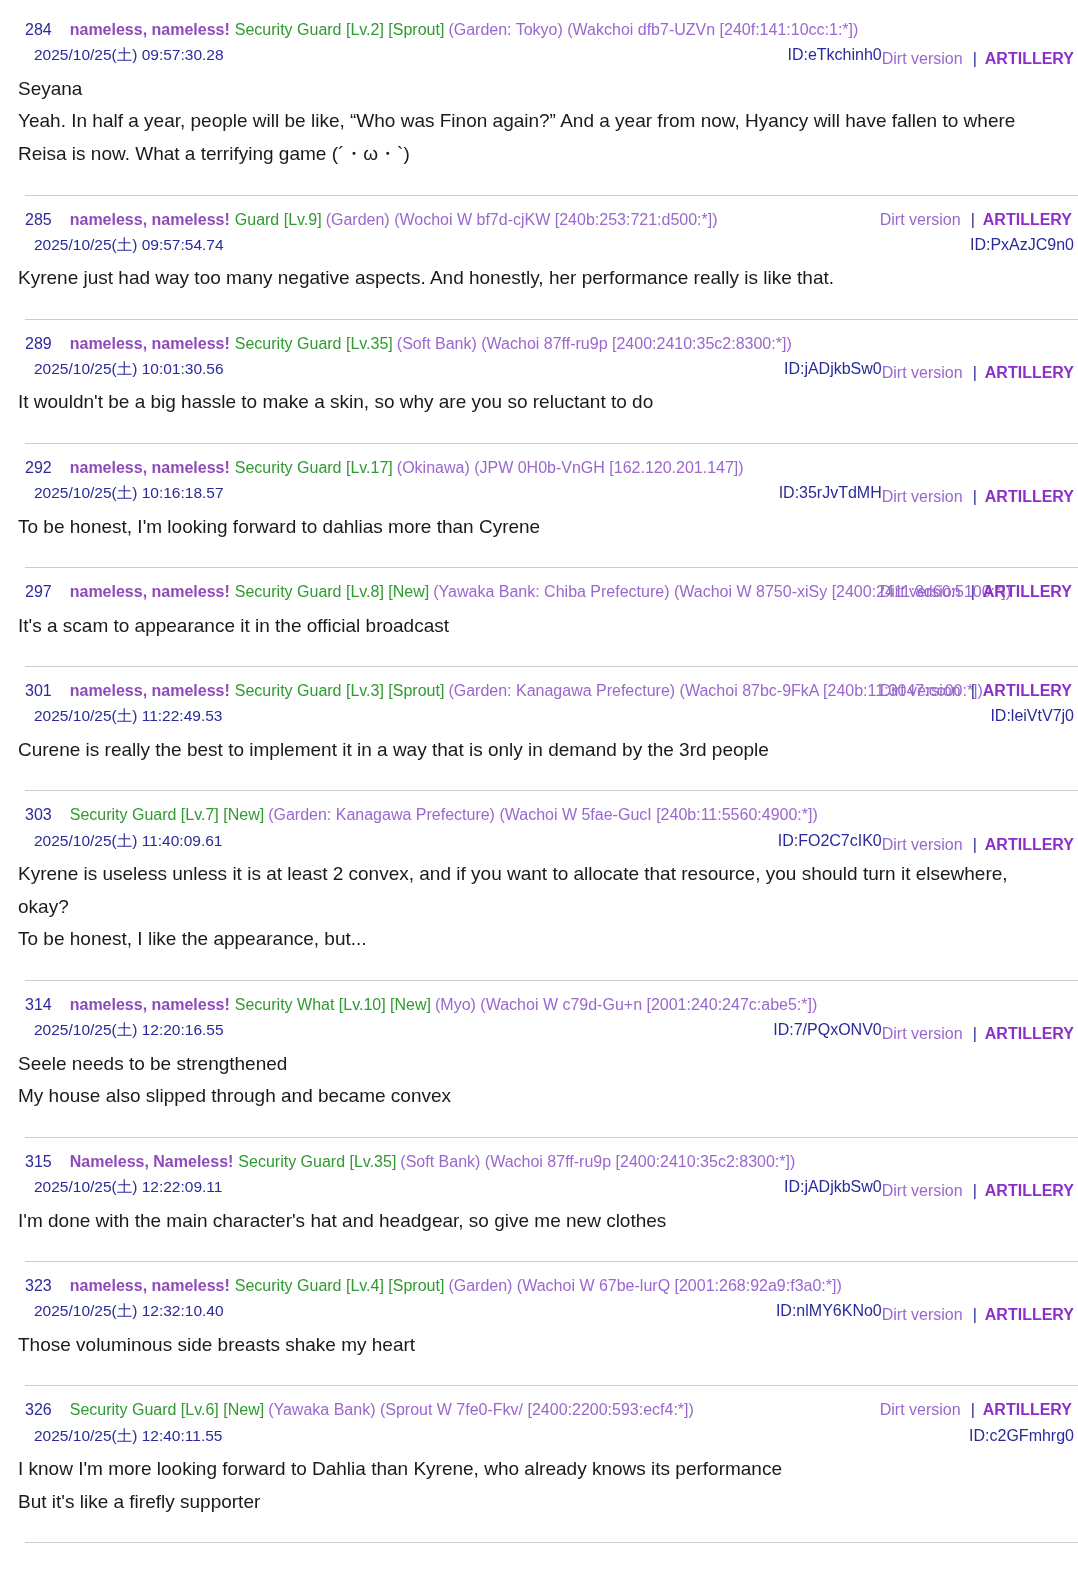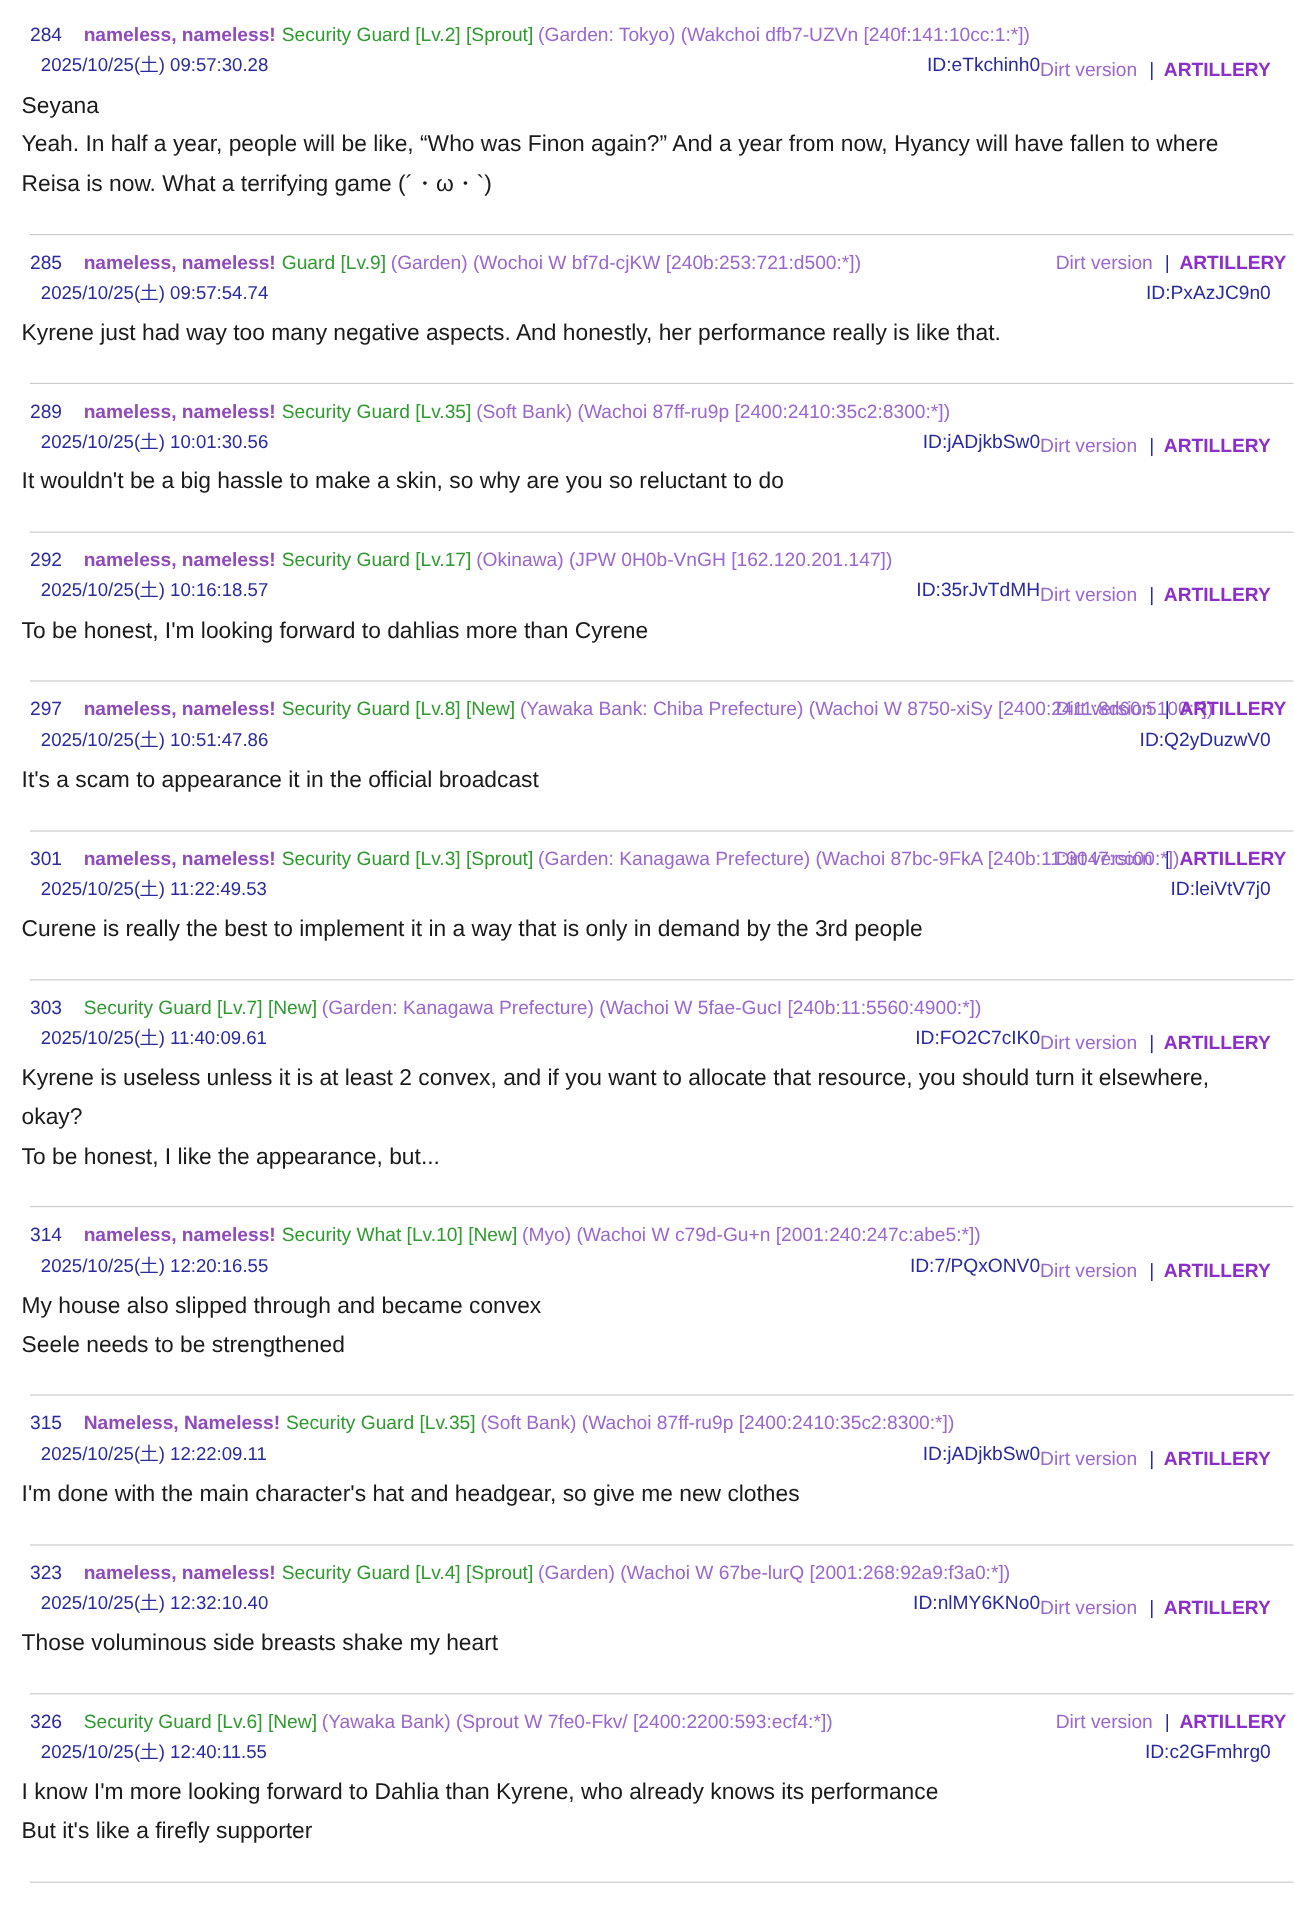--- a/index.html
+++ b/index.html
@@ -15,21 +15,21 @@
     content:"";display:block;border-top:1px solid var(--divider,#cccccc);
     margin:0 0 12px 3px;
   }
   .hline1{position:relative;padding-right:10px;line-height:1.45;font-size:16px;}
   .hline2{display:flex;align-items:flex-start;padding-left:12px;margin-top:3px;line-height:1.4;font-size:15.5px;gap:24px;}
   .num{color:var(--navy,#2a2a9c);margin-left:3px;margin-right:18px;margin-top:16px;}
   .name{color:var(--name,#8f4bba);font-weight:bold;margin-right:5px;}
   .role{color:var(--green,#2f9a2f);margin-right:4px;}
   .loc{color:var(--lilac,#9a67cf);}
   .date{color:var(--navy,#2a2a9c);}
-  .right{margin-left:auto;display:flex;align-items:flex-start;padding-right:19px;}
+  .right{margin-left:auto;display:flex;align-items:flex-start;padding-right:4px;}
   .pid{color:var(--navy,#2a2a9c);font-size:16px;white-space:nowrap;}
   .badges{white-space:nowrap;font-size:16px;}
   .hline1 .badges{position:absolute;right:6px;bottom:0;}
   .right .badges{position:relative;top:4px;}
   .dirt{color:var(--lilac,#9a67cf);text-decoration:none;cursor:pointer;}
   .pipe{color:var(--navy,#2a2a9c);margin:0 8px 0 10px;}
   .artillery{color:var(--violet,#8c2fc9);font-weight:bold;text-decoration:none;cursor:pointer;}
   .pbody{margin-top:6px;margin-left:-4px;padding-right:30px;font-size:19px;line-height:1.72;color:var(--body,#1a1a1a);}
   .bline{min-height:1.72em;}
 </style>
@@ -114,27 +114,20 @@
       </div>
   </article>
 
   <article class="post">
     <div class="hline1">
       <span class="num">297</span><b class="name">nameless, nameless!</b><span class="role">Security Guard [Lv.8] [New]</span><span class="loc">(Yawaka Bank: Chiba Prefecture) (Wachoi W 8750-xiSy [2400:2411:8d60:5100:*])</span>
       <span class="badges">
         <a class="dirt">Dirt version</a><span class="pipe">|</span><a class="artillery">ARTILLERY</a>
       </span>
     </div>
-    <div class="hline2">
-      <span class="date">2025/10/25(土) 10:51:47.86</span>
-      <span class="right">
-        <span class="pid">ID:Q2yDuzwV0</span>
-
-      </span>
-    </div>
     <div class="pbody">
         <div class="bline">It's a scam to appearance it in the official broadcast</div>
       </div>
   </article>
 
   <article class="post">
     <div class="hline1">
       <span class="num">301</span><b class="name">nameless, nameless!</b><span class="role">Security Guard [Lv.3] [Sprout]</span><span class="loc">(Garden: Kanagawa Prefecture) (Wachoi 87bc-9FkA [240b:11:3047:cc00:*])</span>
       <span class="badges">
         <a class="dirt">Dirt version</a><span class="pipe">|</span><a class="artillery">ARTILLERY</a>
@@ -180,22 +173,22 @@
     <div class="hline2">
       <span class="date">2025/10/25(土) 12:20:16.55</span>
       <span class="right">
         <span class="pid">ID:7/PQxONV0</span>
         <span class="badges">
           <a class="dirt">Dirt version</a><span class="pipe">|</span><a class="artillery">ARTILLERY</a>
         </span>
       </span>
     </div>
     <div class="pbody">
+        <div class="bline">Seele needs to be strengthened</div>
         <div class="bline">My house also slipped through and became convex</div>
-        <div class="bline">Seele needs to be strengthened</div>
       </div>
   </article>
 
   <article class="post">
     <div class="hline1">
       <span class="num">315</span><b class="name">Nameless, Nameless!</b><span class="role">Security Guard [Lv.35]</span><span class="loc">(Soft Bank) (Wachoi 87ff-ru9p [2400:2410:35c2:8300:*])</span>
       
     </div>
     <div class="hline2">
       <span class="date">2025/10/25(土) 12:22:09.11</span>

